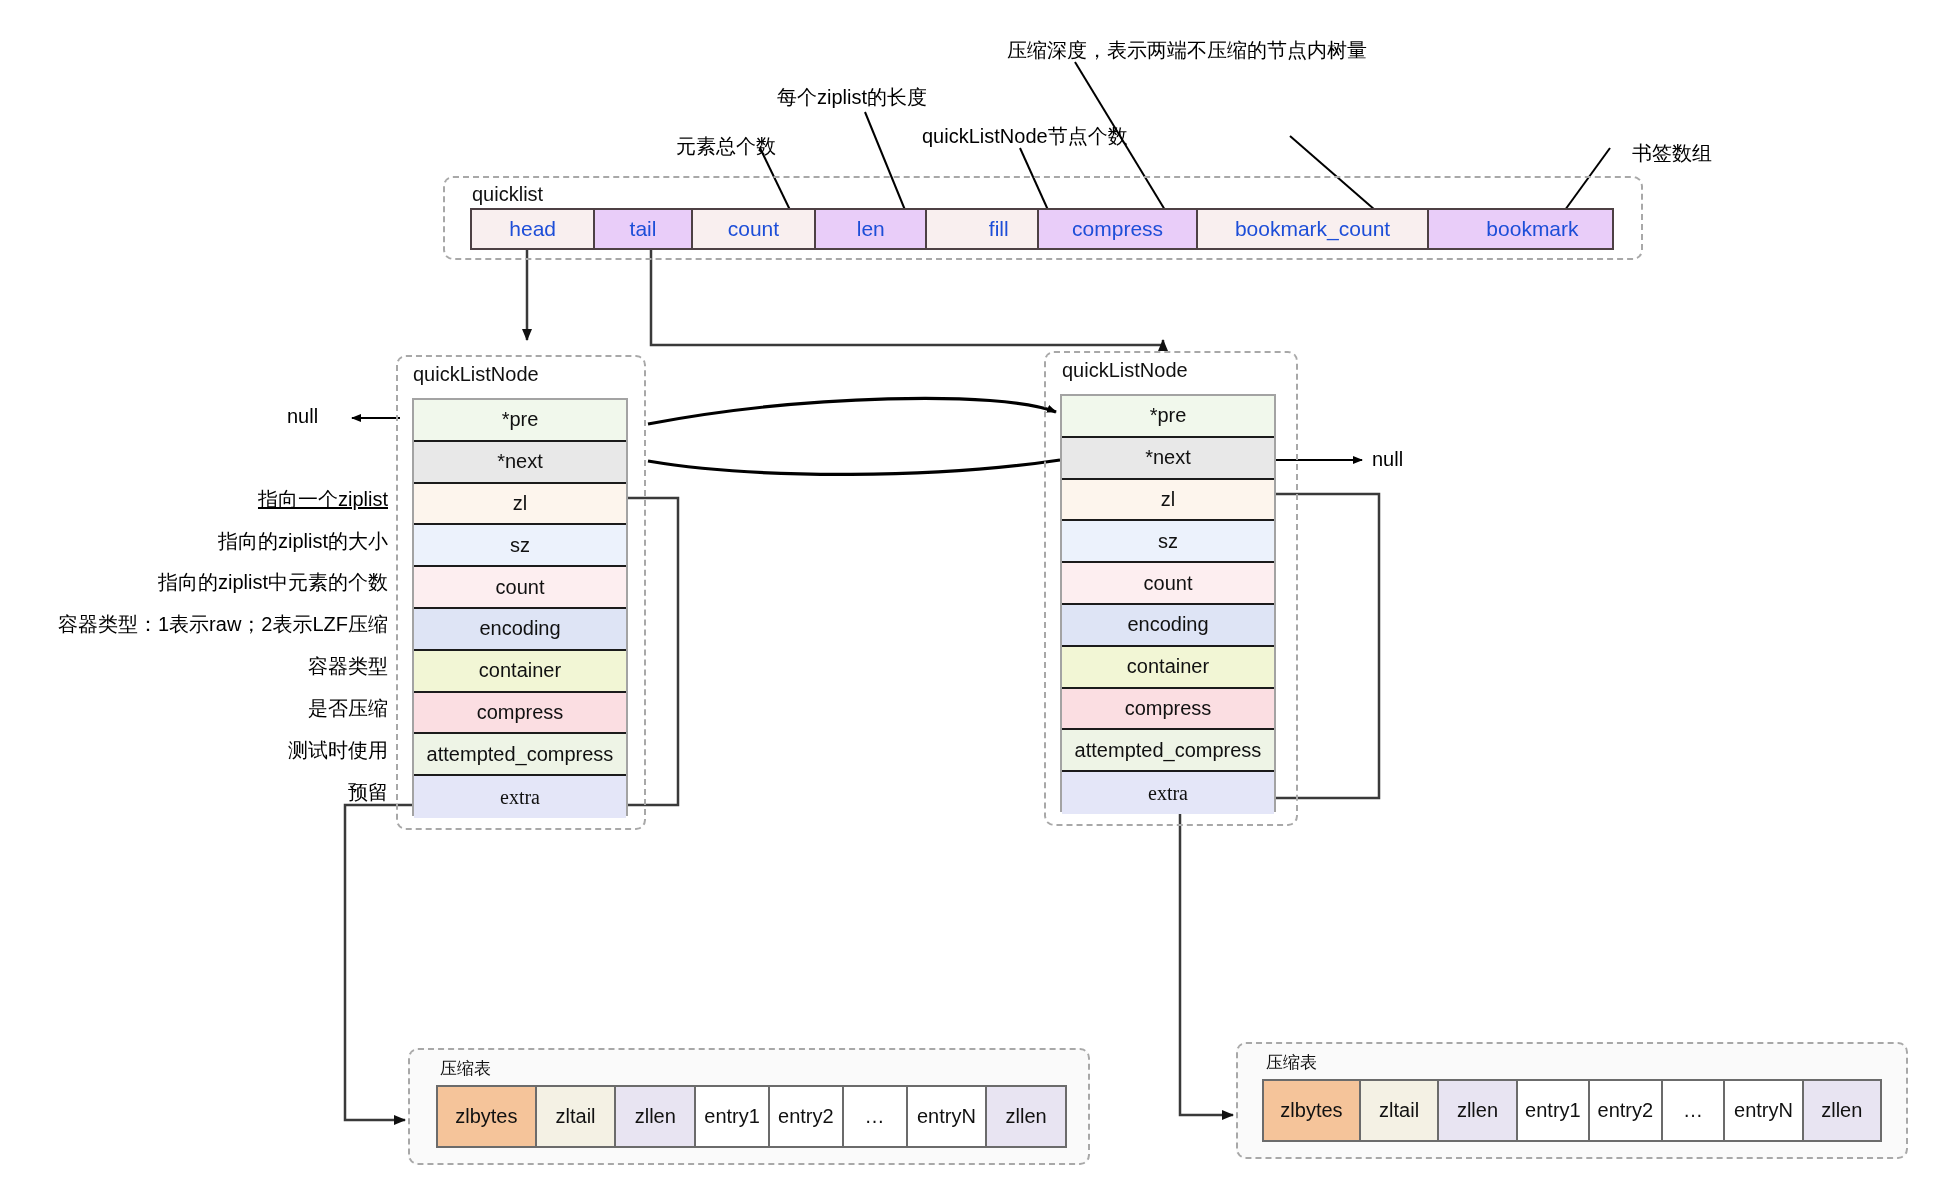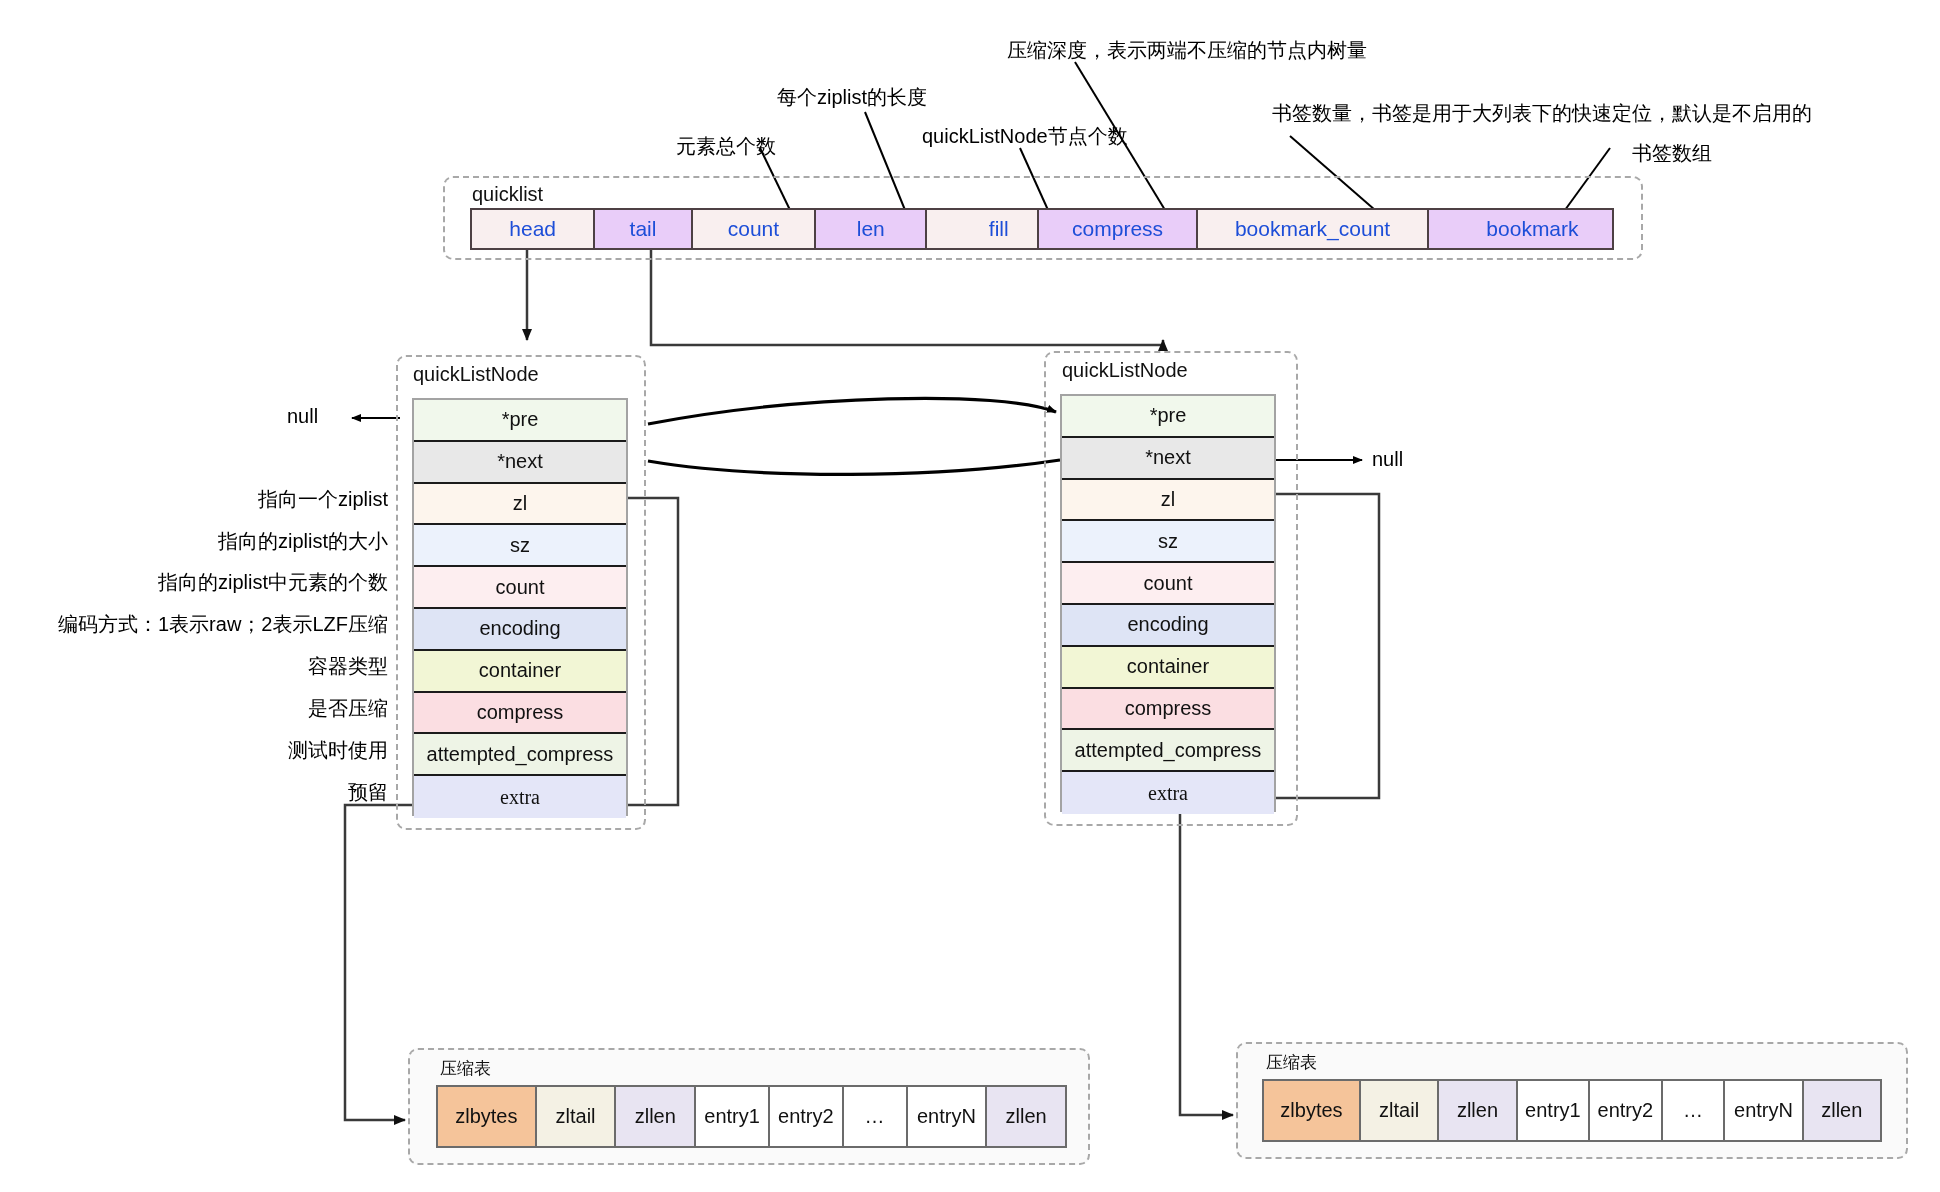--- a/index.html
+++ b/index.html
@@ -166,21 +166,20 @@
     <g stroke="#3a3a3a" stroke-width="2.5" fill="none">
       <path d="M515,498 L678,498 L678,805 L345,805 L345,1120 L405,1120" marker-end="url(#arrowDark)"></path>
       <path d="M1160,494 L1379,494 L1379,798 L1180,798 L1180,1115 L1233,1115" marker-end="url(#arrowDark)"></path>
     </g>
   </svg>
 
   <div class="anno" style="left:676px; top:136px;">元素总个数</div>
   <div class="anno" style="left:777px; top:87px;">每个ziplist的长度</div>
   <div class="anno" style="left:922px; top:126px;">quickListNode节点个数</div>
   <div class="anno" style="left:1007px; top:40px;">压缩深度，表示两端不压缩的节点内树量</div>
-  <div class="anno" style="left:1272px; top:103px;">书签数量，书签是用于大列表下的快速定位，默认是不启用的</div>
   <div class="anno" style="left:1632px; top:143px;">书签数组</div>
 
   <div class="dashed-box" style="left:443px; top:176px; width:1200px; height:84px;"></div>
   <div class="box-caption" style="left:472px; top:183px;">quicklist</div>
 
   <div class="hrow" id="quicklist-row" style="left:470px; top:208px; width:1144px; height:42px;">
       <div class="hcell" style="width: 124px; background: rgb(249, 239, 239);">head</div>
       <div class="hcell" style="width: 98px; background: rgb(233, 205, 249);">tail</div>
       <div class="hcell" style="width: 124px; background: rgb(249, 239, 239);">count</div>
       <div class="hcell" style="width: 112px; background: rgb(233, 205, 249);">len</div>
@@ -216,24 +215,24 @@
       <div class="vcell" style="height: 41.8px; background: rgb(222, 228, 245);">encoding</div>
       <div class="vcell" style="height: 41.8px; background: rgb(242, 246, 213);">container</div>
       <div class="vcell" style="height: 41.8px; background: rgb(251, 222, 226);">compress</div>
       <div class="vcell" style="height: 41.8px; background: rgb(238, 244, 230);">attempted_compress</div>
       <div class="vcell" style="height: 41.8px; background: rgb(228, 230, 248);">extra</div>
     </div>
 
   <div class="nulltxt" style="left:287px; top:405px;">null</div>
   <div class="nulltxt" style="left:1372px; top:448px;">null</div>
 
-  <div class="anno r" style="right:1552px; top:489px;">指向一个ziplist</div>
+  <div class="anno r" style="right:1552px; top:489px;text-decoration:underline;">指向一个ziplist</div>
   <div class="anno r" style="right:1552px; top:531px;">指向的ziplist的大小</div>
   <div class="anno r" style="right:1552px; top:572px;">指向的ziplist中元素的个数</div>
-  <div class="anno r" style="right:1552px; top:614px;">编码方式：1表示raw；2表示LZF压缩</div>
+  <div class="anno r" style="right:1552px; top:614px;">容器类型：1表示raw；2表示LZF压缩</div>
   <div class="anno r" style="right:1552px; top:656px;">容器类型</div>
   <div class="anno r" style="right:1552px; top:698px;">是否压缩</div>
   <div class="anno r" style="right:1552px; top:740px;">测试时使用</div>
   <div class="anno r" style="right:1552px; top:782px;">预留</div>
 
   <div class="dashed-box tinted" style="left:408px; top:1048px; width:682px; height:117px;"></div>
   <div class="box-caption small" style="left:440px; top:1057px;">压缩表</div>
   <div class="zrow" id="ziplist-left" style="left:436px; top:1085px; width:631px; height:63px;">
       <div class="zcell" style="flex: 97 0 0px; background: rgb(245, 196, 154);">zlbytes</div>
       <div class="zcell" style="flex: 78 0 0px; background: rgb(244, 241, 228);">zltail</div>

